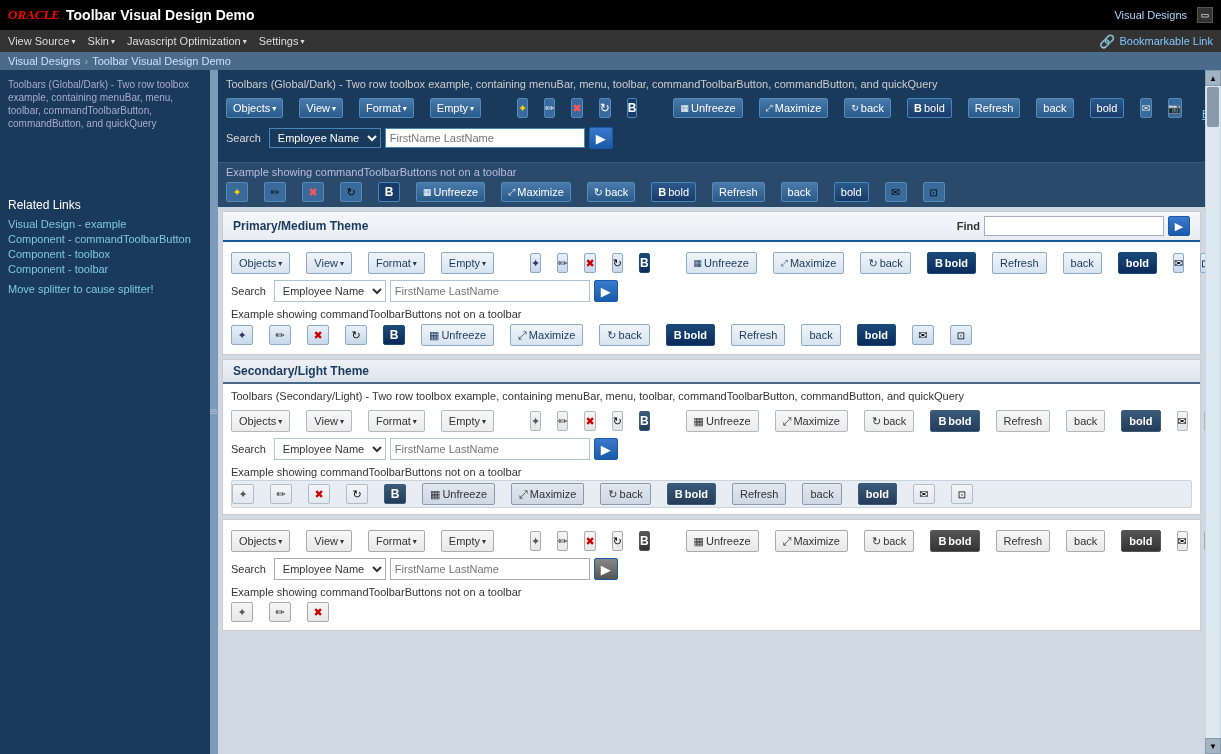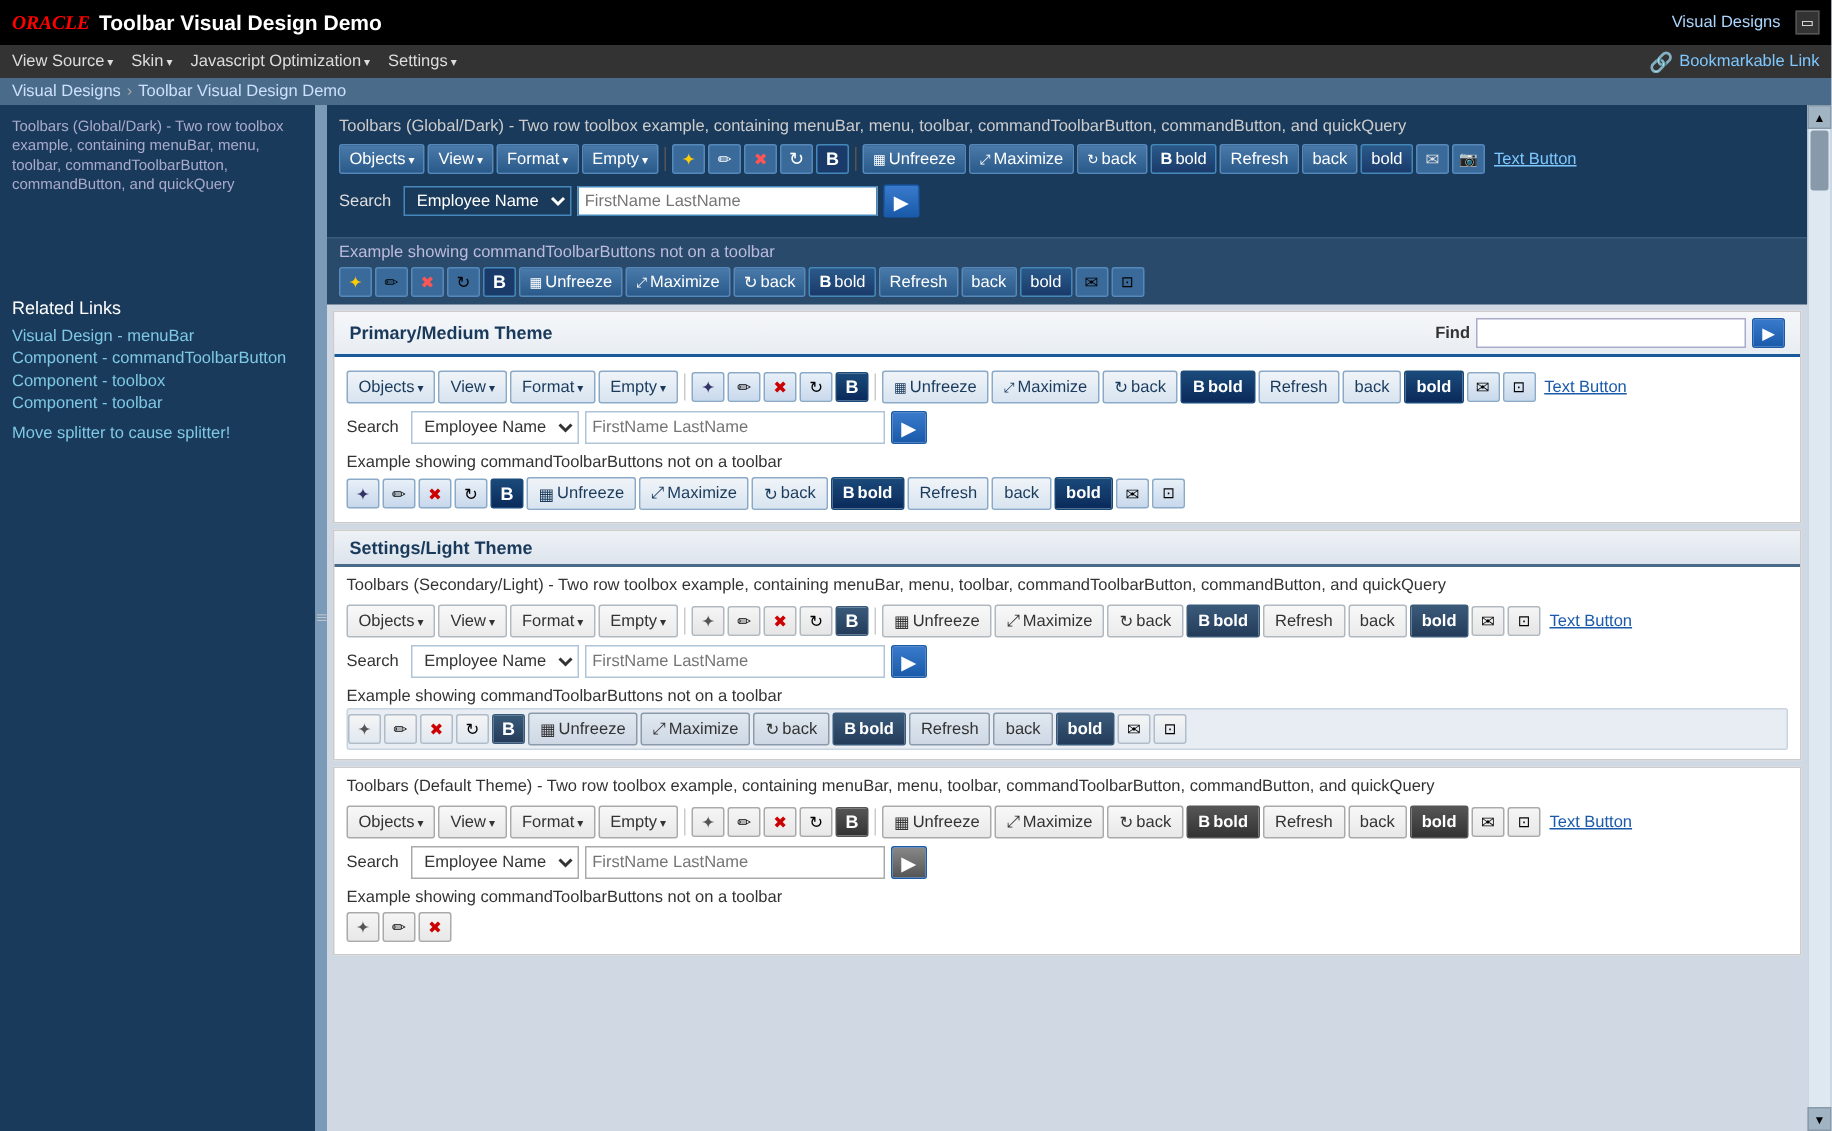--- a/index.html
+++ b/index.html
@@ -114,21 +114,21 @@
     .global-desc {
       font-size: 11px;
       color: #ccc;
       padding: 4px 0;
     }
 
     
     .toolbar-row {
       display: flex;
       align-items: center;
-      gap: 2px;
+      gap: 16px;
       flex-wrap: nowrap;
       padding: 2px 0;
     }
 
     
     .tb-btn-dark {
       background: linear-gradient(to bottom, #4a7aaa, #2a5a8a);
       border: 1px solid #5588bb;
       color: #fff;
       padding: 1px 6px;
@@ -516,21 +516,21 @@
 
   <div class="sidebar">
     <div style="font-size:11px;color:#ccc;margin-bottom:8px;">
       <div style="font-size:10px;color:#aac;line-height:1.3;">Toolbars (Global/Dark) - Two row toolbox example, containing menuBar, menu, toolbar, commandToolbarButton, commandButton, and quickQuery</div>
     </div>
 
     <div class="global-tb-area" style="margin: -8px -8px 0 -8px; padding: 4px 6px;">
     </div>
     <div style="margin-top: 60px;">
       <div class="sidebar-section-title">Related Links</div>
-      <a class="sidebar-link">Visual Design - menuBar</a>
+      <a class="sidebar-link">Visual Design - example</a>
       <a class="sidebar-link">Component - commandToolbarButton</a>
       <a class="sidebar-link">Component - toolbox</a>
       <a class="sidebar-link">Component - toolbar</a>
       <div class="move-splitter">Move splitter to cause splitter!</div>
     </div>
   </div>
 
   <div class="splitter">
     <span style="writing-mode:vertical-lr;font-size:7px;color:#ccc;">|||</span>
   </div>
@@ -716,21 +716,21 @@
               </div>
             <div class="icon-btn" style="background:linear-gradient(to bottom,#e8f0f8,#c8d8ec);border:1px solid #8aaac8;">
                 <span style="font-size:10px;">⊡</span>
               </div>
           </div>
         </div>
       </div>
 
       <div class="white-panel">
         <div class="panel-header panel-header-secondary">
-          <span style="cursor:pointer;">Settings/Light Theme</span>
+          <span style="cursor:pointer;">Secondary/Light Theme</span>
         </div>
         <div class="panel-body">
           <div class="panel-desc">Toolbars (Secondary/Light) - Two row toolbox example, containing menuBar, menu, toolbar, commandToolbarButton, commandButton, and quickQuery</div>
 
           <div class="toolbar-row" style="padding:3px 0;">
             <button class="tb-btn-secondary tb-dropdown">Objects <span class="caret">▾</span></button>
             <button class="tb-btn-secondary tb-dropdown">View <span class="caret">▾</span></button>
             <button class="tb-btn-secondary tb-dropdown">Format <span class="caret">▾</span></button>
             <button class="tb-btn-secondary tb-dropdown">Empty <span class="caret">▾</span></button>
             <div class="tb-sep-light"></div>
@@ -798,21 +798,20 @@
               </div>
             <div class="icon-btn" style="background:linear-gradient(to bottom,#f5f5f5,#e0e8f0);border:1px solid #b0bcc8;">
                 <span style="font-size:10px;">⊡</span>
               </div>
           </div>
         </div>
       </div>
 
       <div class="white-panel">
         <div class="panel-body">
-          <div class="panel-desc">Toolbars (Default Theme) - Two row toolbox example, containing menuBar, menu, toolbar, commandToolbarButton, commandButton, and quickQuery</div>
 
           <div class="toolbar-row" style="padding:3px 0;">
             <button class="tb-btn-default tb-dropdown">Objects <span class="caret">▾</span></button>
             <button class="tb-btn-default tb-dropdown">View <span class="caret">▾</span></button>
             <button class="tb-btn-default tb-dropdown">Format <span class="caret">▾</span></button>
             <button class="tb-btn-default tb-dropdown">Empty <span class="caret">▾</span></button>
             <div class="tb-sep-light"></div>
             <div class="icon-btn" style="background:linear-gradient(to bottom,#f5f5f5,#e8e8e8);border:1px solid #aaa;">
                 <span style="color:#555;font-size:11px;">✦</span>
               </div>

